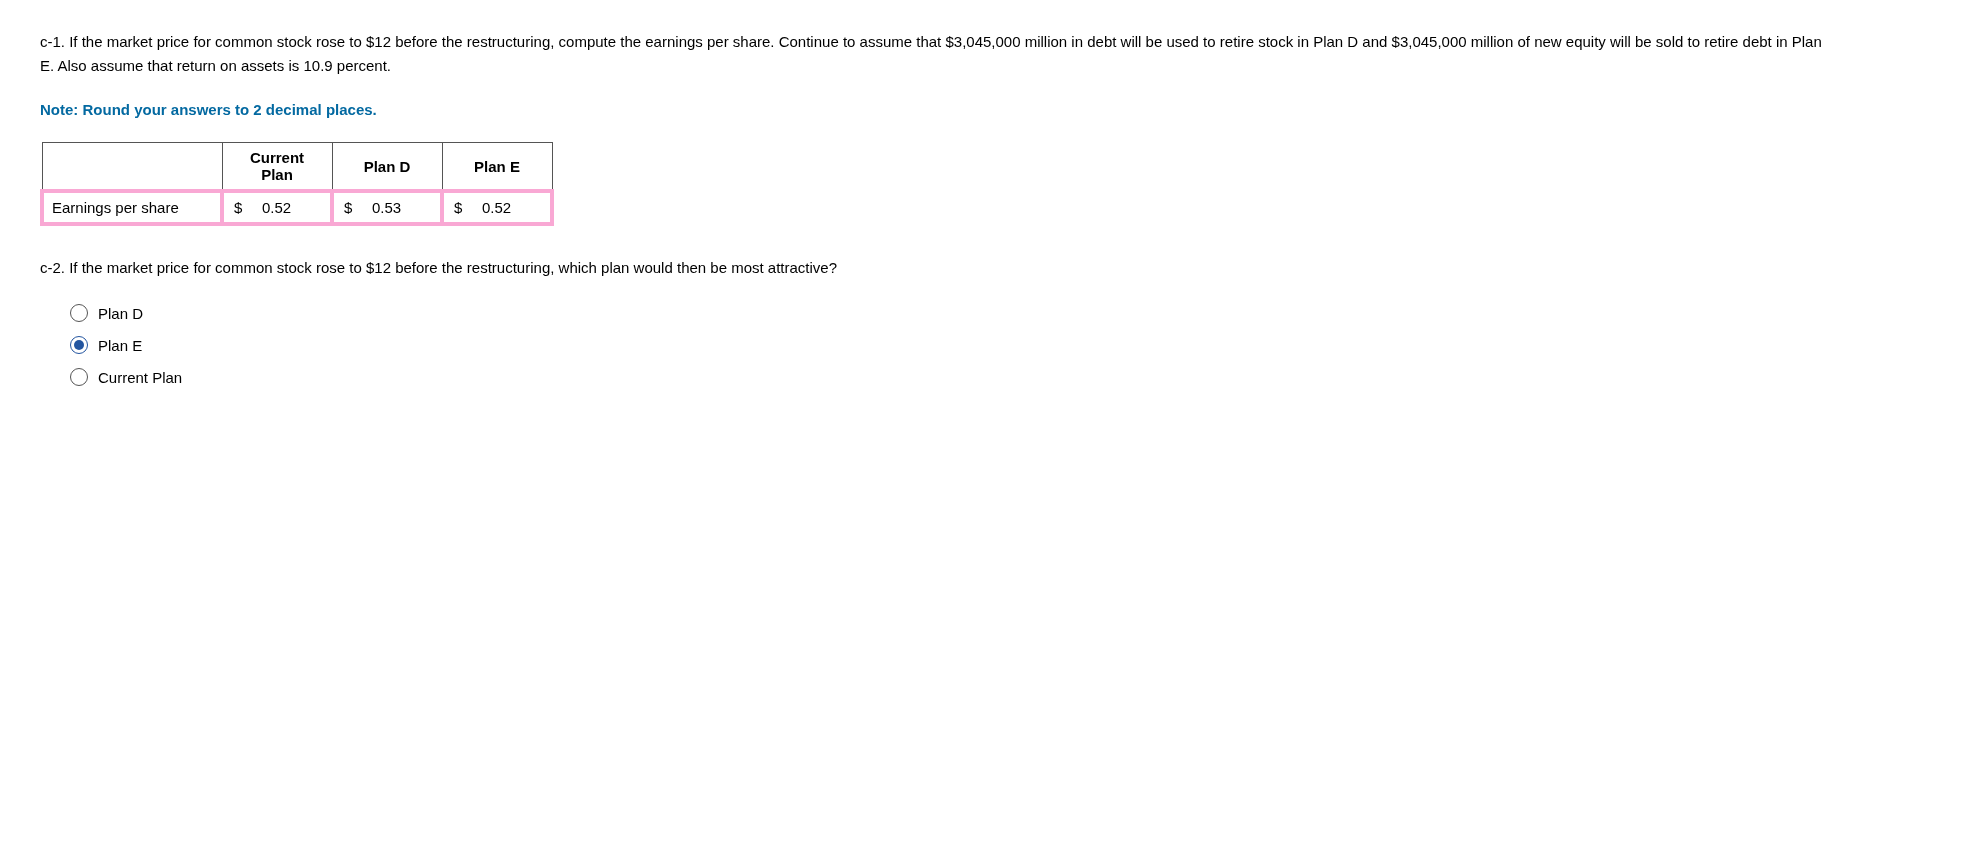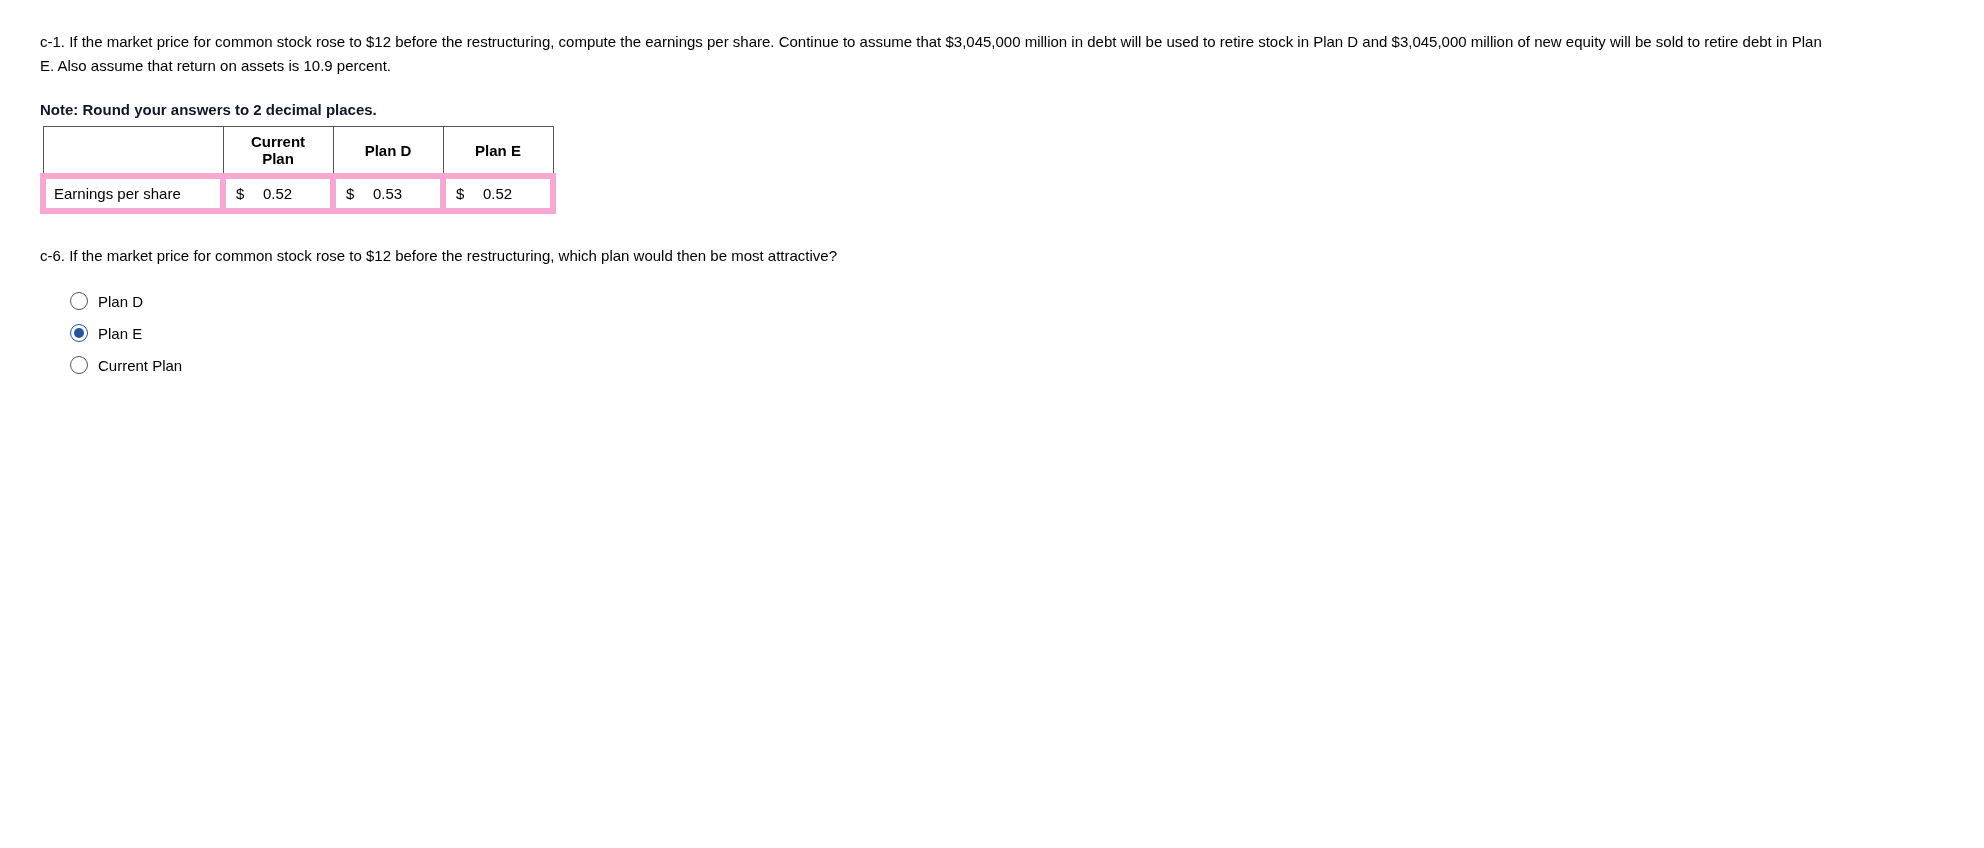--- a/index.html
+++ b/index.html
@@ -18,41 +18,41 @@
       min-height: 848px;
     }
 
     .question-text {
       line-height: 1.6;
       margin-bottom: 23px;
       max-width: 1800px;
     }
 
     .note-text {
-      color: #0f172a;
+      color: #0369a1;
       font-weight: bold;
-      margin-bottom: 8px;
+      margin-bottom: 24px;
     }
 
     table {
       border-collapse: collapse;
       margin-bottom: 30px;
       min-width: 400px;
     }
 
     th {
       border: 1px solid #555;
       padding: 6px 16px;
       font-weight: bold;
       text-align: center;
       background: #fff;
     }
 
     td {
-      border: 6px solid #f9a8d4;
+      border: 4px solid #f9a8d4;
       padding: 6px 10px;
       background: #fff;
     }
 
     td.label-cell {
       min-width: 180px;
       padding-left: 8px;
     }
 
     td.currency-cell {
@@ -145,21 +145,21 @@
       <td class="currency-cell">$</td>
       <td class="value-cell">0.52</td>
       <td class="currency-cell">$</td>
       <td class="value-cell">0.53</td>
       <td class="currency-cell">$</td>
       <td class="value-cell">0.52</td>
     </tr>
   </tbody>
 </table>
 
-<p class="c2-question">c-6. If the market price for common stock rose to $12 before the restructuring, which plan would then be most attractive?</p>
+<p class="c2-question">c-2. If the market price for common stock rose to $12 before the restructuring, which plan would then be most attractive?</p>
 
 <div class="radio-group">
   <div class="radio-item">
     <div class="radio-outer">
     </div>
     <span class="radio-label">Plan D</span>
   </div>
   <div class="radio-item">
     <div class="radio-outer selected">
       <div class="radio-inner"></div>

